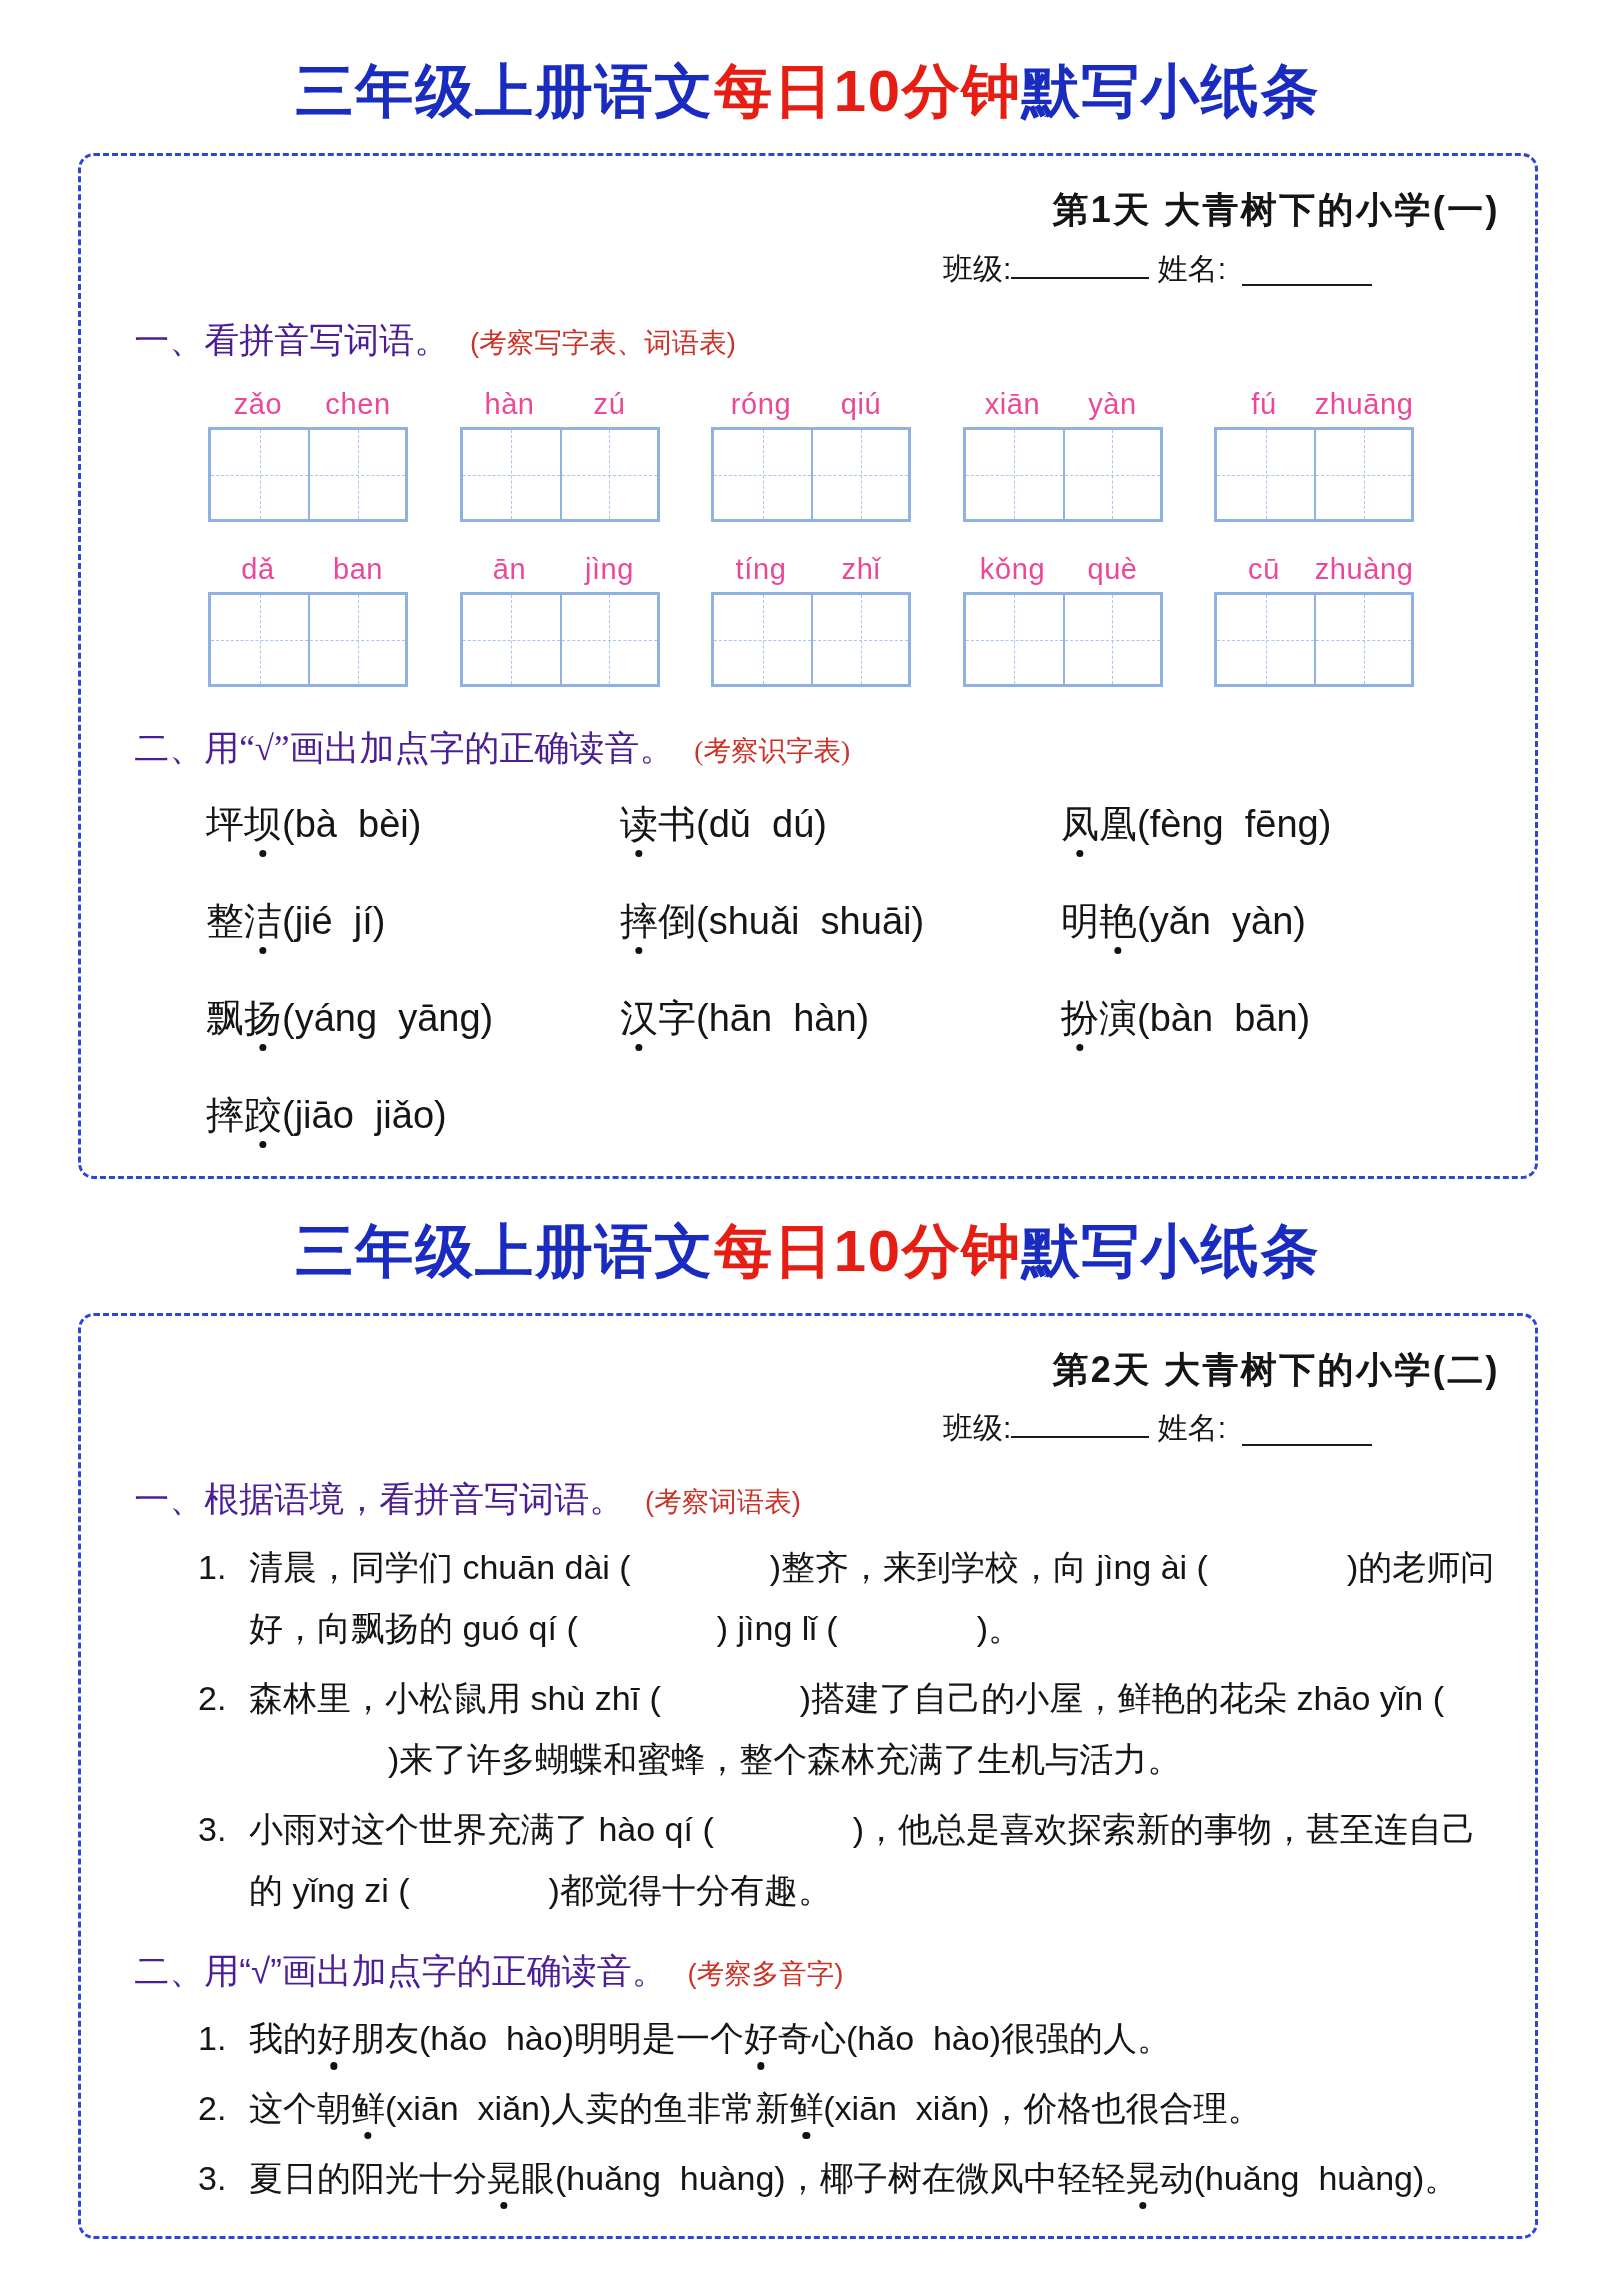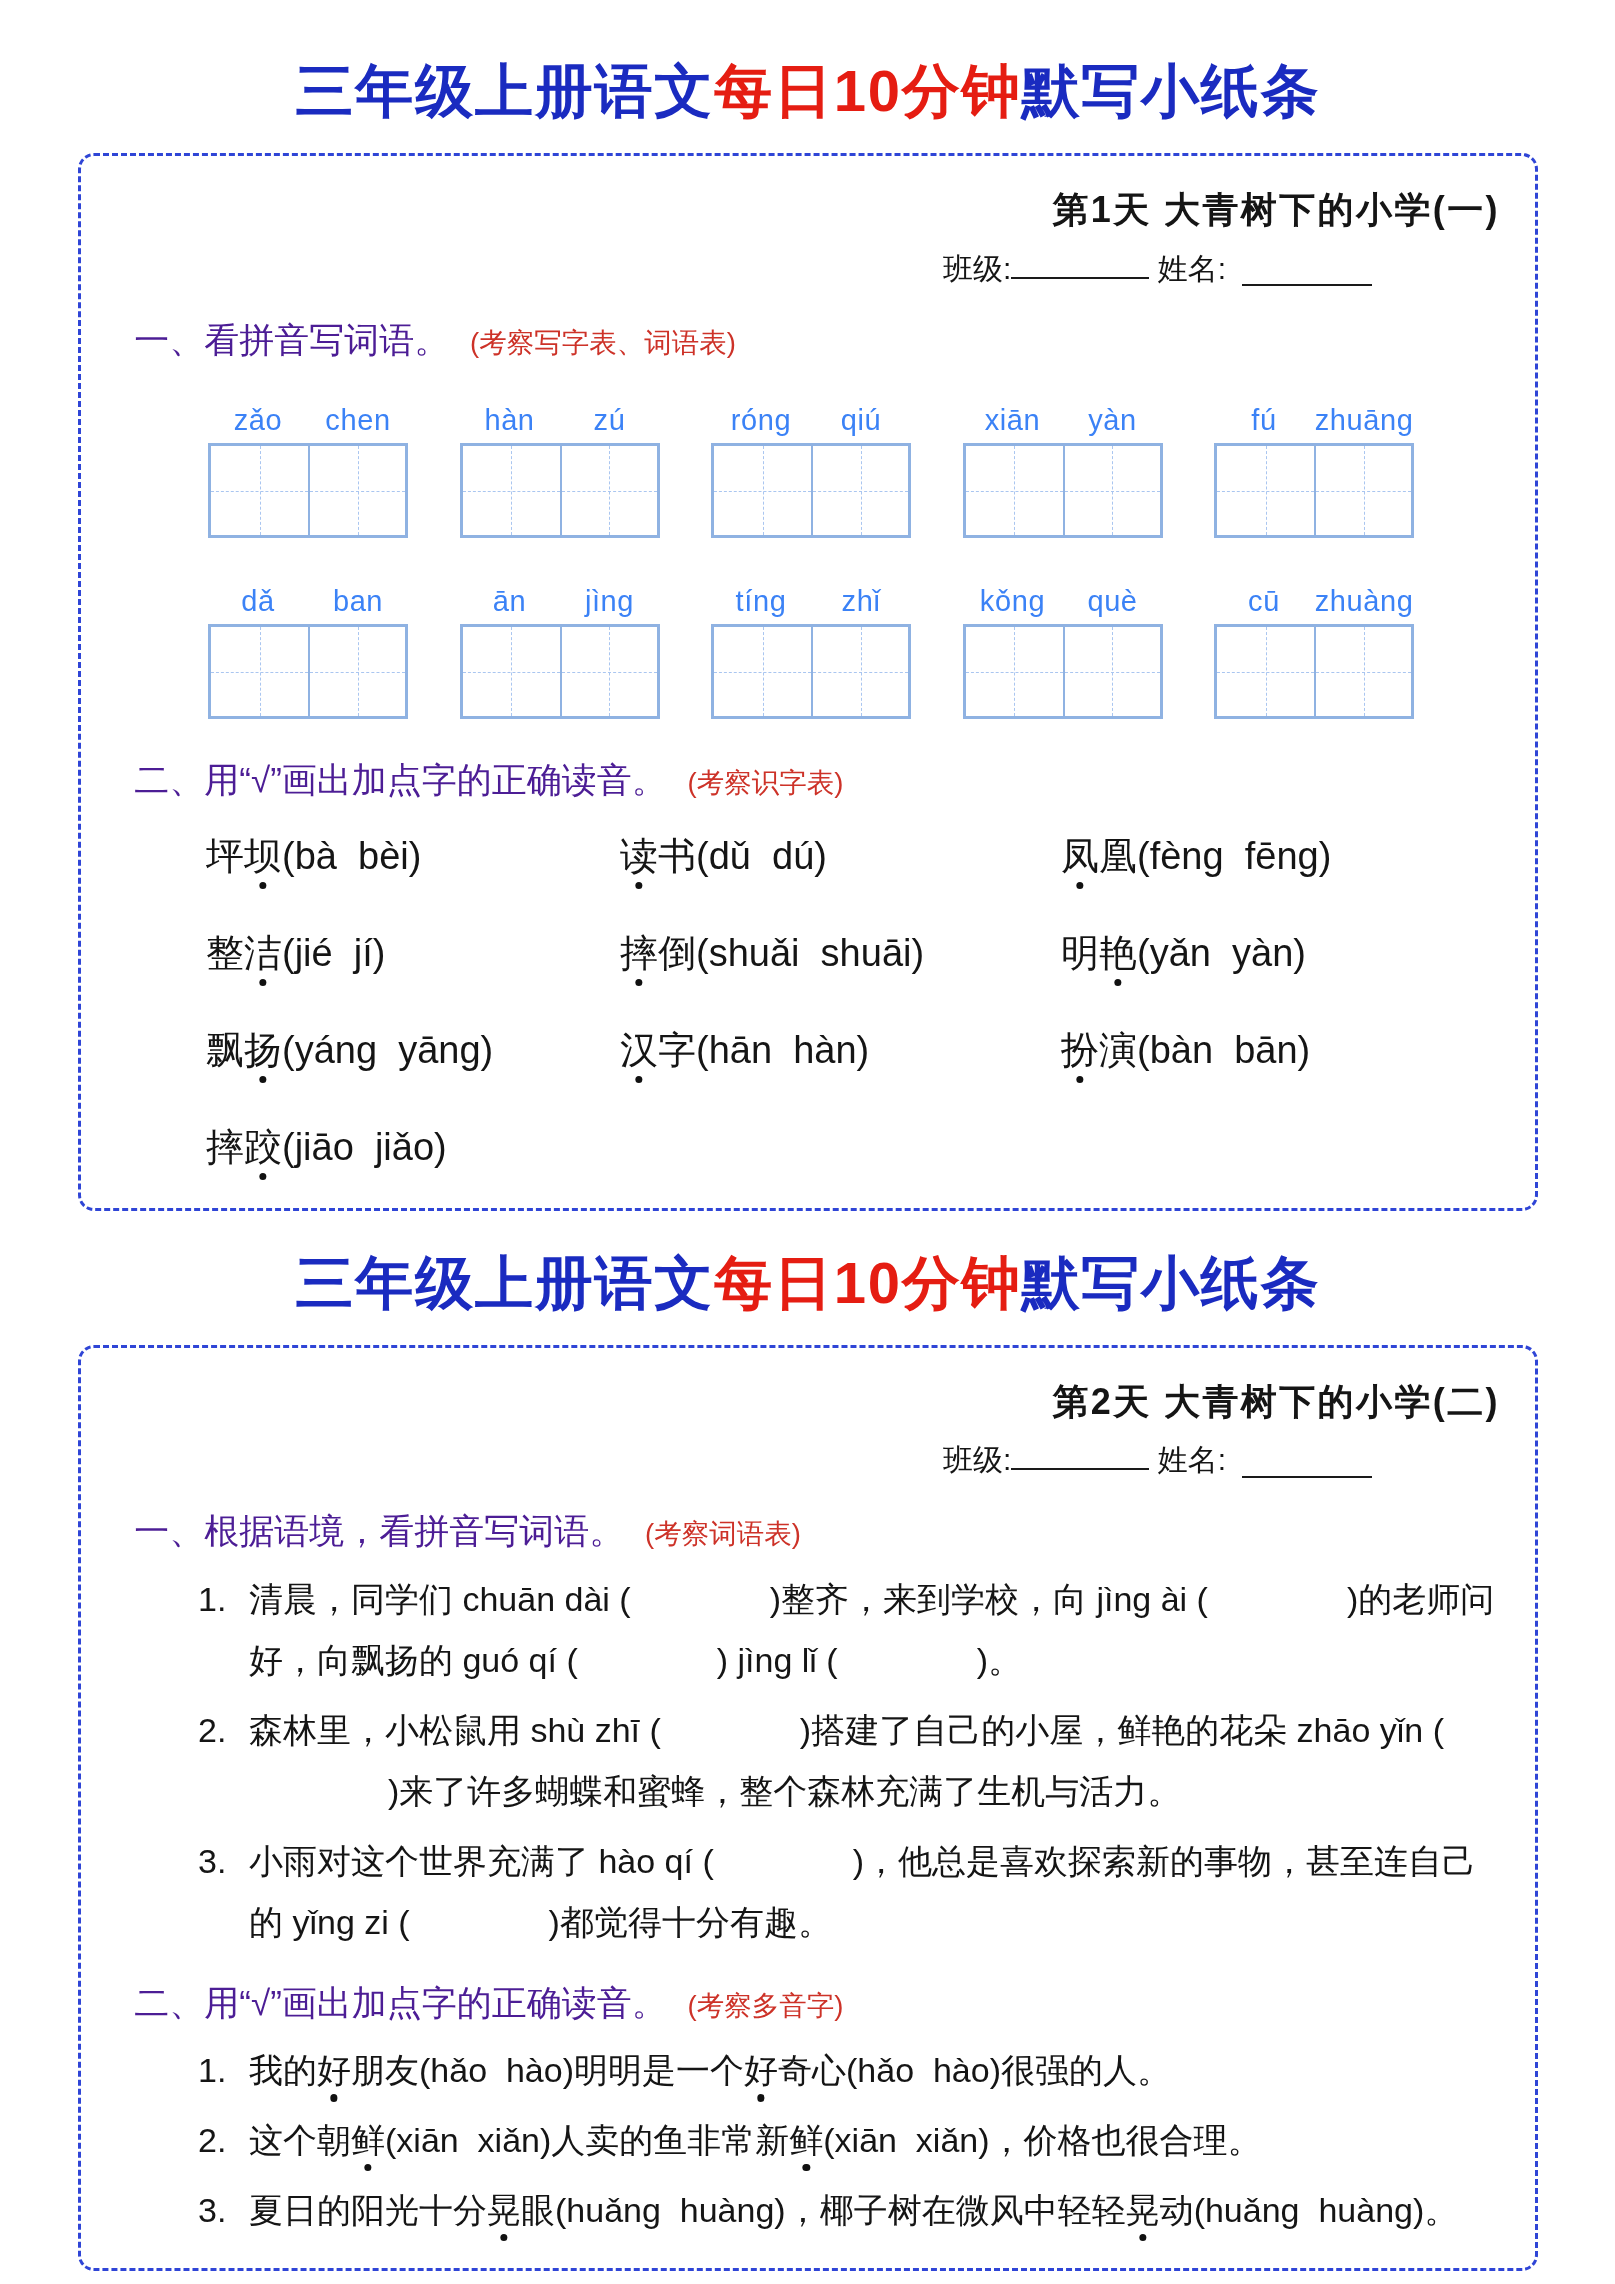--- a/index.html
+++ b/index.html
@@ -46,38 +46,37 @@
   }
   .uline {
     display:inline-block;
     width:138px;
     height:1em;
     border-bottom:2.4px solid #1a1a1a;
   }
   .uline.low { position:relative; top:7.3px; margin-left:16px; width:130px; }
 
   .part-head { font-size:35px; margin-top:27px; margin-left:18.3px; }
-  .part-head.mt-lg { margin-top:38px; }
+  .part-head.mt-lg { margin-top:38px;font-family:Liberation Serif, serif; }
   .ph-text { color:#4c1d95; }
   .ph-note { color:var(--note-red,#cd3a30); font-size:27.5px; margin-left:11px; }
 
   .grid-row {
     display:flex;
     justify-content:space-between;
     margin:24.4px 86px 0 92px;
   }
   .grid-row.r2 { margin-top:31px; }
   .py-group { width:200px; }
   .py-labels {
     display:flex;
     font-size:29px;
-    color:#3b82f6;
+    color:#ec4899;
     margin-bottom:6.1px;
     letter-spacing:0.6px;
-    margin-top:16px;
   }
   .py-labels span { width:50%; text-align:center; white-space:nowrap; }
   .pair { display:flex; border:3.1px solid var(--grid-blue,#8fb2e2); }
   .tian { width:97px; height:89px; position:relative; background:#fff; }
   .tian + .tian { border-left:2.4px solid var(--grid-blue,#8fb2e2); }
   .tian::before {
     content:""; position:absolute; top:0; bottom:0; left:50%;
     border-left:1.8px dashed var(--grid-dash,#aac6f0);
   }
   .tian::after {

